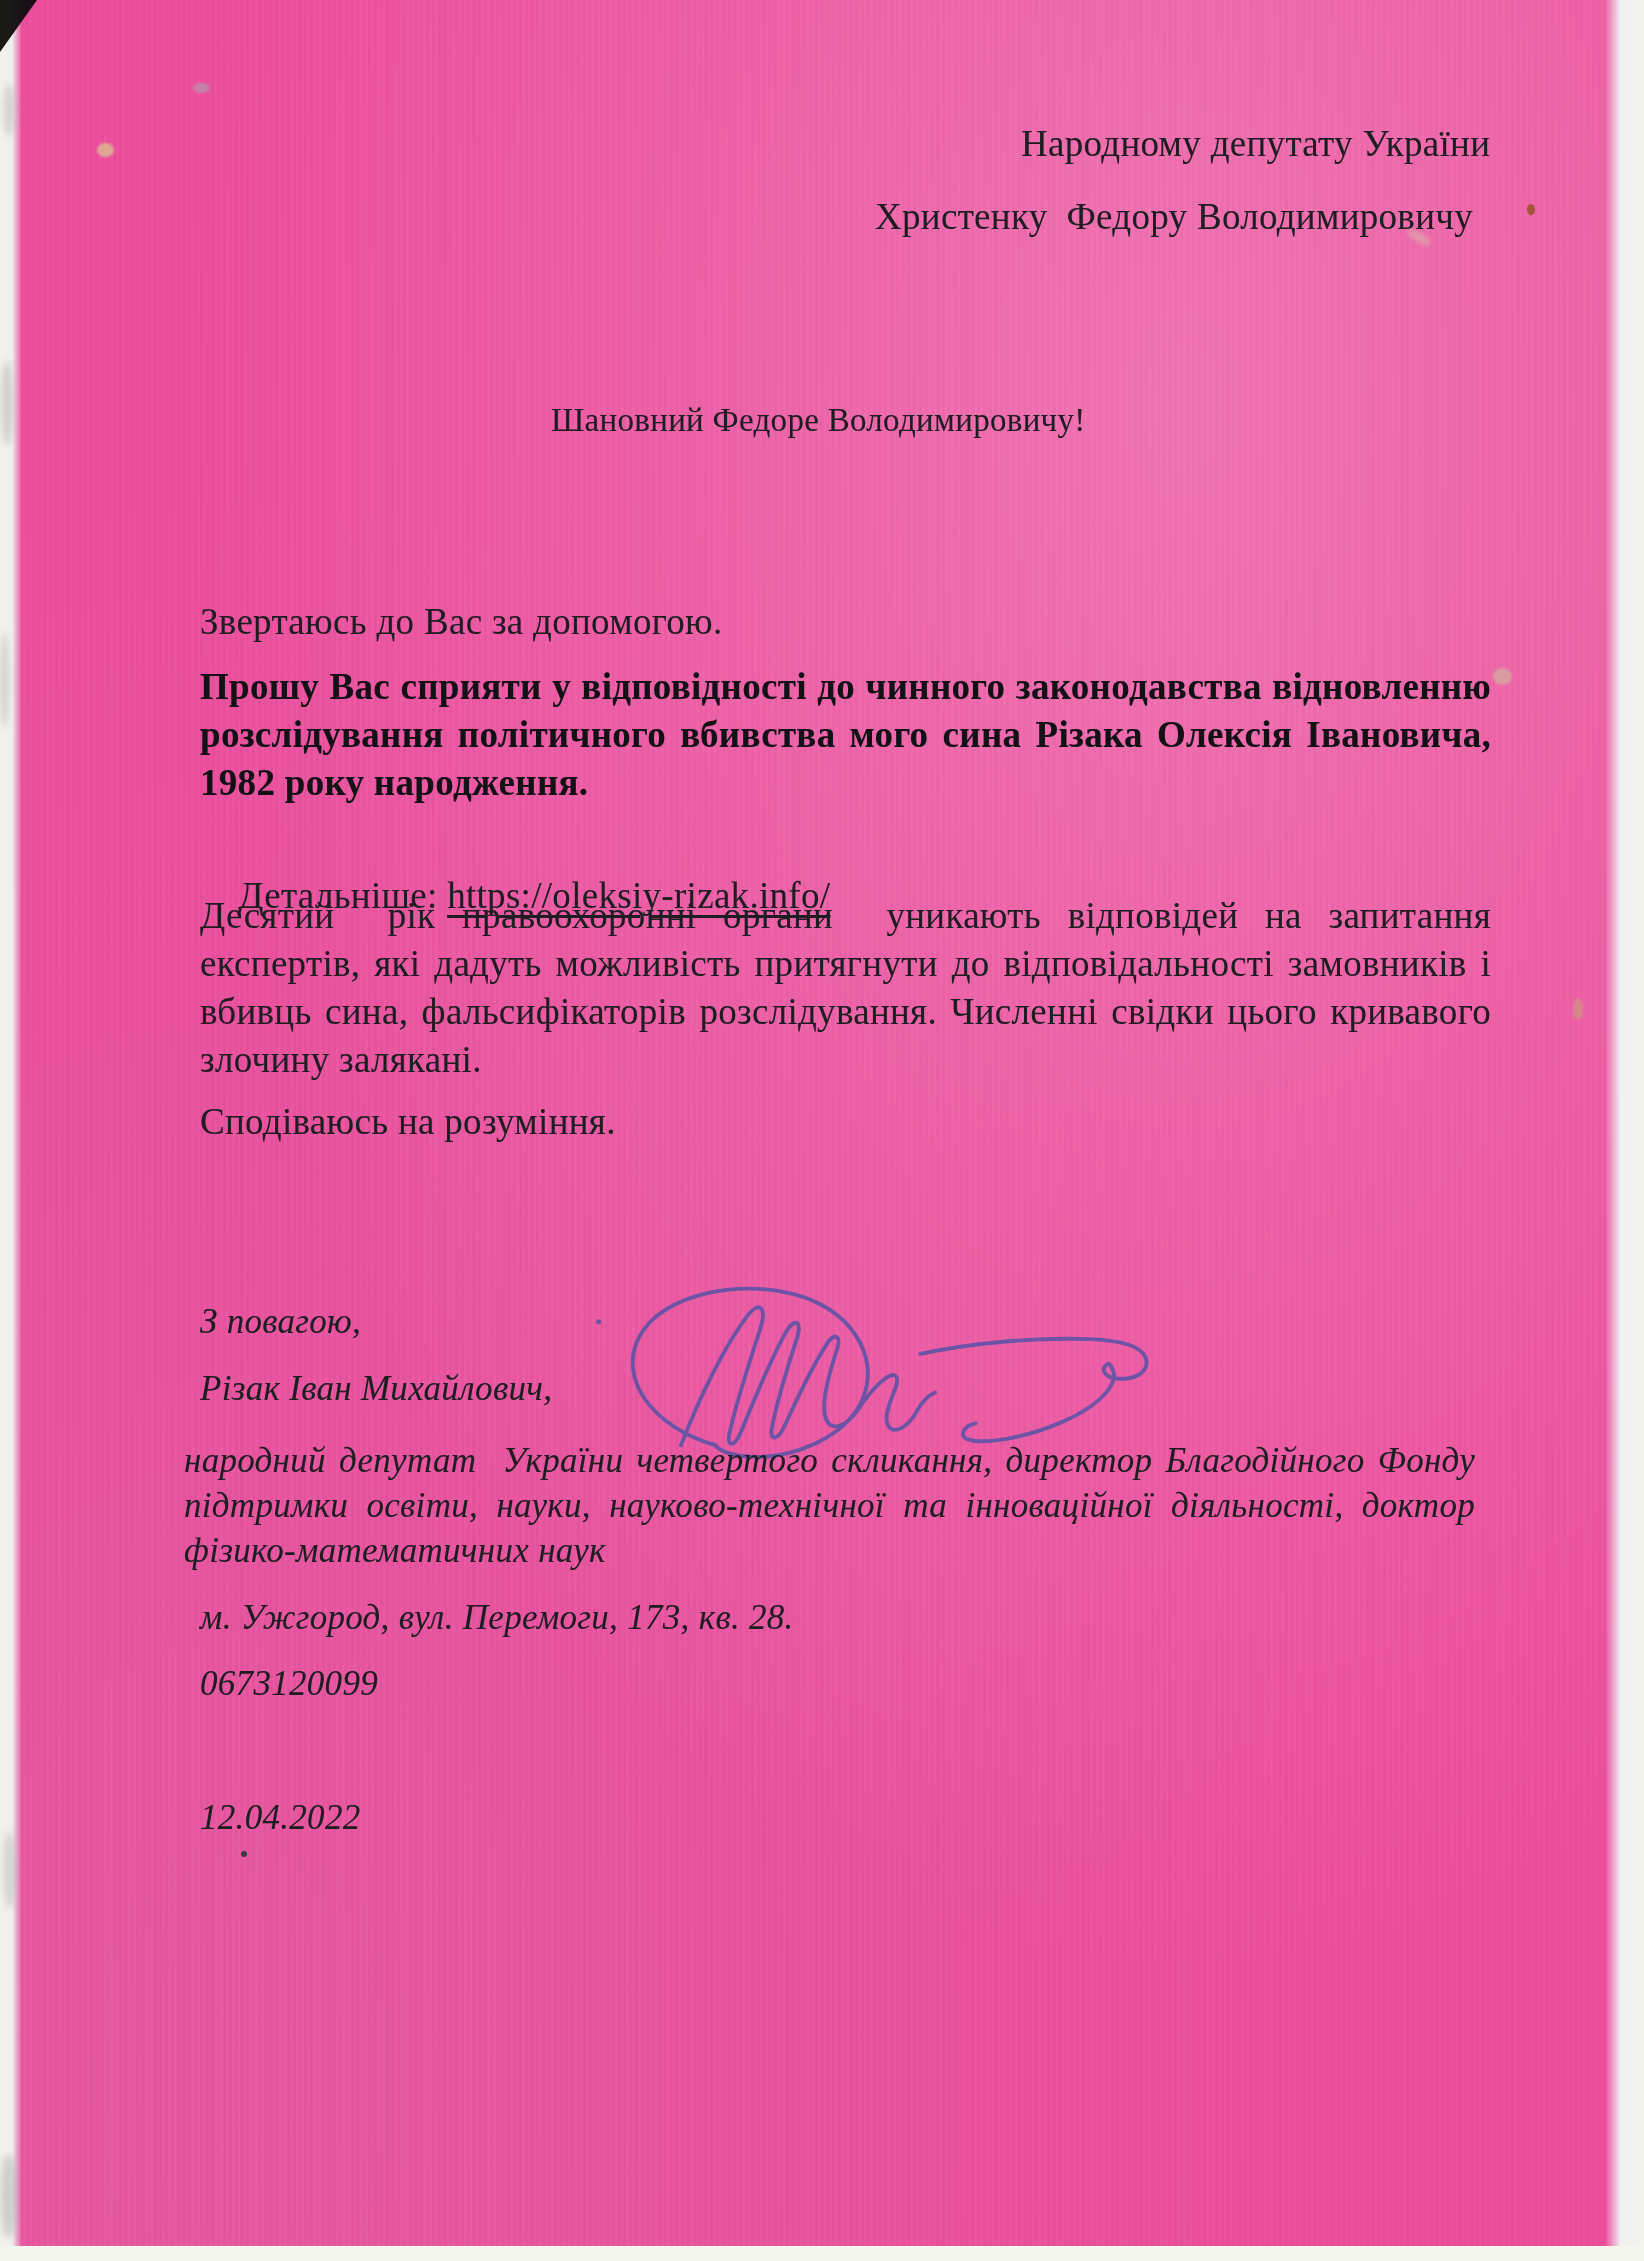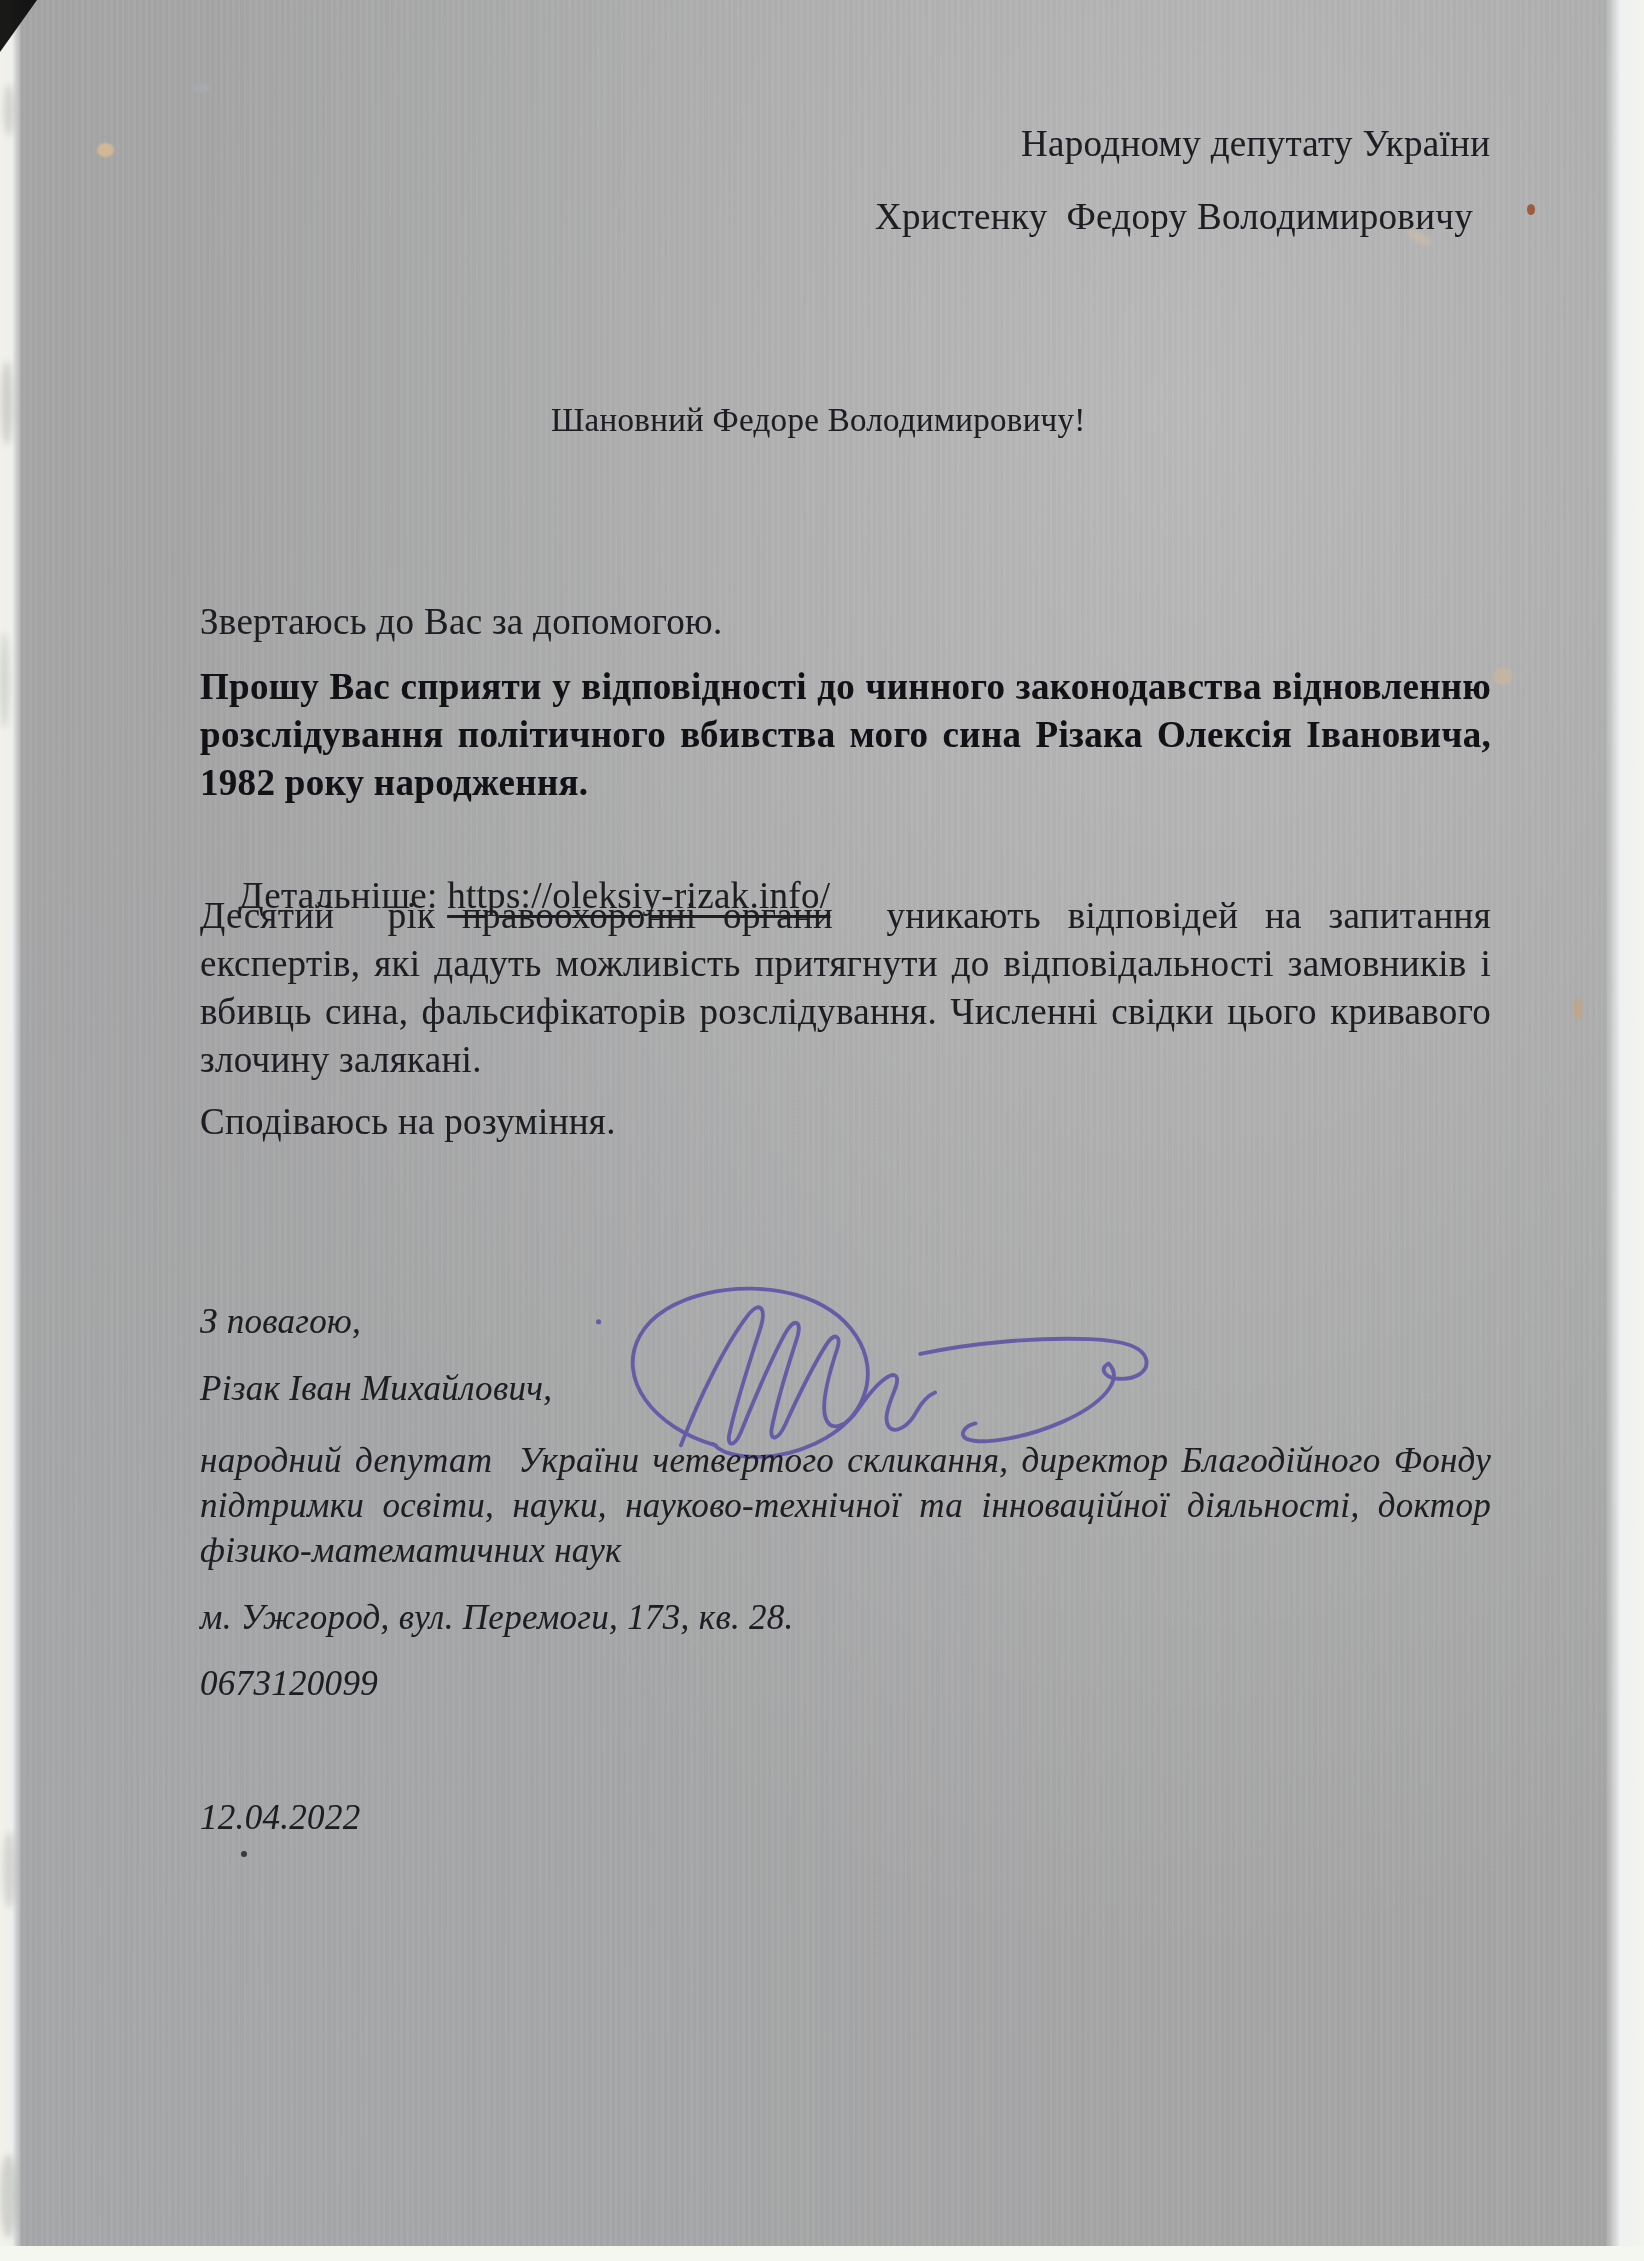--- a/index.html
+++ b/index.html
@@ -1,20 +1,20 @@
 <!DOCTYPE html>
 <html style="font-size:10.3px"><head>
 <meta charset="utf-8">
 <title>Scanned letter</title>
 <style>
   html,body { margin:0; padding:0; background:#777; }
   .page {
     position:relative;
     width:1644px; height:2261px;
-    background:#a3a3a3;
+    background:#ec4899;
     font-family:"Liberation Serif","DejaVu Serif",serif;
     color:#1e1e22;
     overflow:hidden;
   }
   .page::before {
     content:""; position:absolute; inset:0; pointer-events:none;
     background:
       repeating-linear-gradient(90deg, rgba(255,255,255,.05) 0 2.6px, rgba(160,170,185,.04) 2.6px 5.8px),
       radial-gradient(ellipse at 72% 18%, rgba(255,255,255,.22), rgba(255,255,255,0) 60%),
       radial-gradient(ellipse at 15% 92%, rgba(170,182,198,.10), rgba(170,182,198,0) 55%);
@@ -38,21 +38,21 @@
   .recipient2 { left:866px; top:193px;margin-left:9px; }
   .salutation { left:551px;  top:395px; }
   .appeal     { left:200px;  top:598px; }
   .request    { left:200px;  top:663px; line-height:48px; }
   .details    { left:200px;  top:824px; }
   .invest     { left:200px;  top:892px; line-height:48px; }
   .hope       { left:200px;  top:1098px; }
   .wishes     { left:200px;  top:1168px; line-height:48px; }
   .closing    { left:200px;  top:1287px; }
   .signname   { left:200px;  top:1354px; }
-  .titles     { left:200px;  top:1426px; line-height:45px; }
+  .titles     { left:184px;  top:1426px; line-height:45px; }
   .address    { left:200px;  top:1583px; }
   .phone      { left:200px;  top:1649px; }
   .email      { left:200px;  top:1719px; font-size:35px; line-height:45px; }
   .date       { left:200px;  top:1783px; }
 
   .signature-wrap { position:absolute; left:580px; top:1269px; width:593px; height:193px; }
 
   
   .corner-mark { position:absolute; top:0; left:0; width:0; height:0;
     border-top:52px solid #0d0d0d; border-right:37px solid transparent; opacity:.95; }

